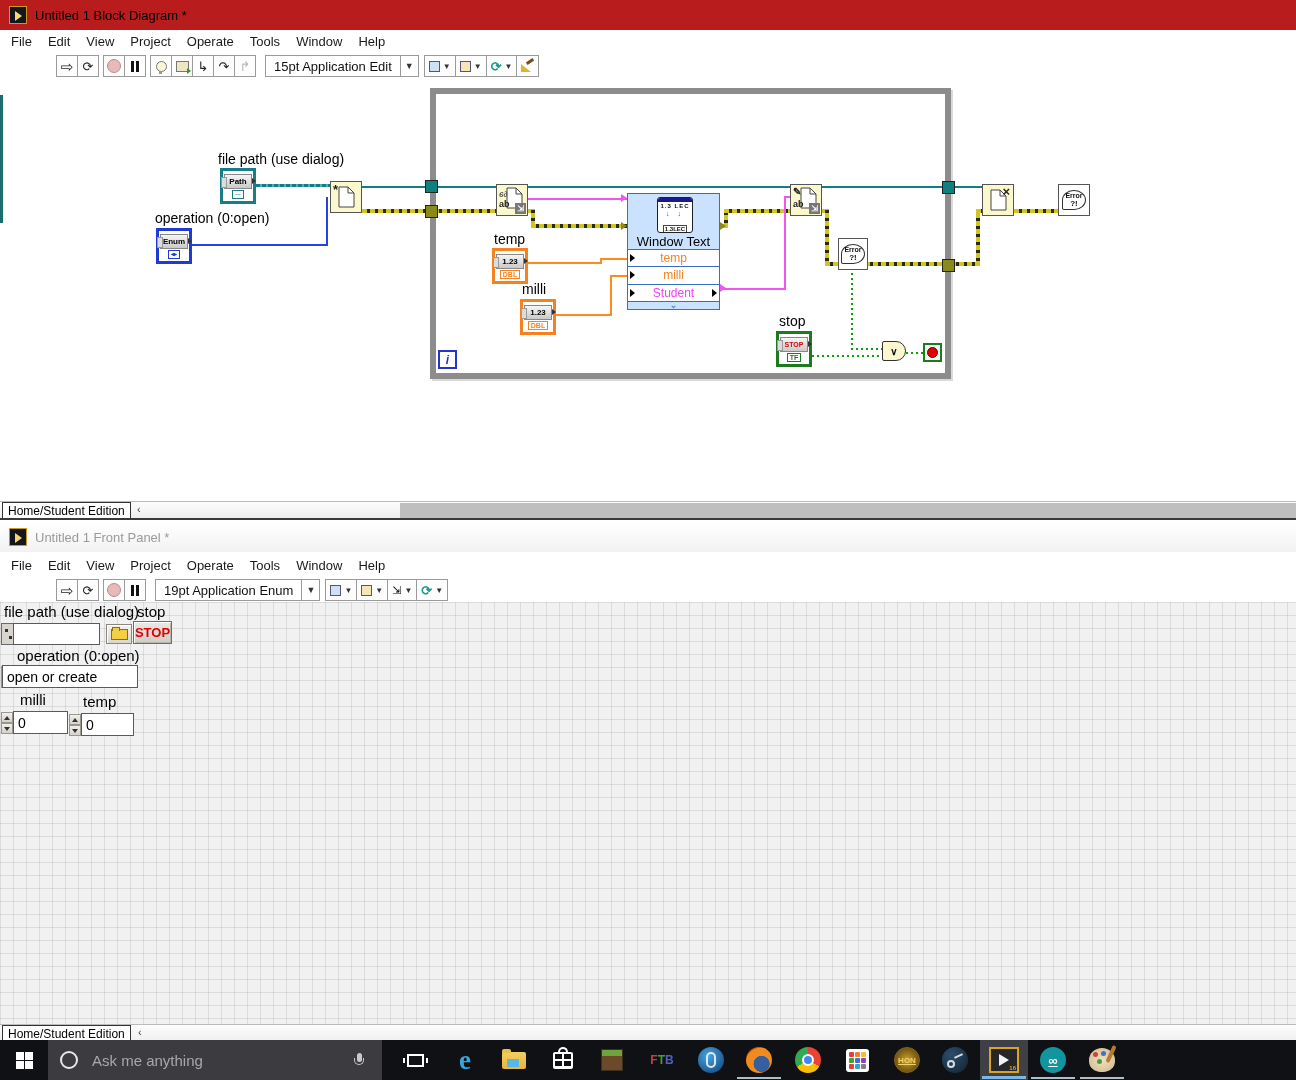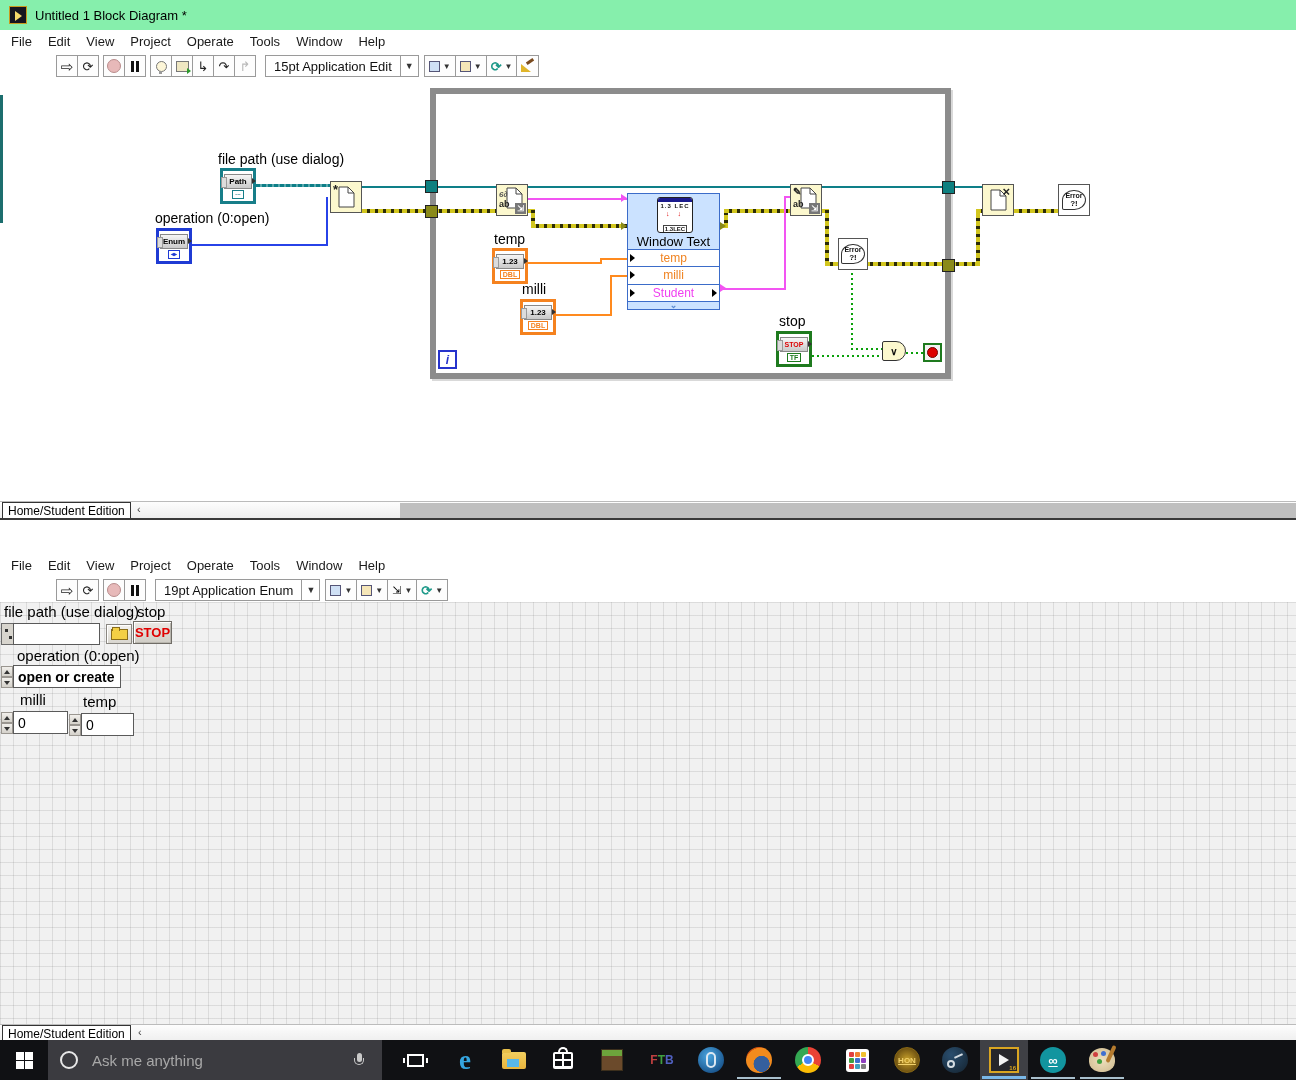--- a/index.html
+++ b/index.html
@@ -1,20 +1,20 @@
 <!DOCTYPE html>
 <html><head>
 <meta charset="utf-8">
 <style>
   html,body{margin:0;padding:0;background:#000;}
   .canvas{position:relative;width:1296px;height:1080px;overflow:hidden;background:#fff;
           font-family:"Liberation Sans",sans-serif;-webkit-font-smoothing:antialiased;}
   .abs{position:absolute;}
   
-  .titlebar{position:absolute;left:0;right:0;height:30px;background:#86efac;display:flex;align-items:center;}
+  .titlebar{position:absolute;left:0;right:0;height:30px;background:#b91c1c;display:flex;align-items:center;}
   .lv-appicon{width:18px;height:18px;margin-left:9px;background:#16161f;border:1px solid #c79a1e;
       box-sizing:border-box;position:relative;flex:0 0 auto;}
   .lv-appicon::before{content:"";position:absolute;left:5px;top:4px;border-left:7px solid #f5d96a;
       border-top:5px solid transparent;border-bottom:5px solid transparent;}
   .title-text{margin-left:8px;font-size:13px;color:#000;}
   .title-text.inactive{color:#9a9a9a;}
   .menubar{position:absolute;left:0;right:0;height:22px;background:#fff;display:flex;align-items:center;
       gap:16px;padding-left:11px;font-size:13px;color:#1a1a1a;border-bottom:1px solid #e6e6e6;}
   .menu-item{cursor:default;}
   .toolbar{position:absolute;left:0;right:0;height:28px;background:#fff;display:flex;align-items:center;
@@ -443,20 +443,24 @@
     </div>
 
     <div class="statusbar" style="top:501px;border-top:1px solid #bbb;">
       <span class="ed-tab">Home/Student Edition</span>
       <span class="ed-back" style="left:137px;">‹</span>
       <span class="abs" style="left:400px;top:1px;width:896px;height:15px;background:#bfbfbf;"></span>
     </div>
   </div>
 
   <div class="abs" style="left:0;top:518px;width:1296px;height:522px;background:#fff;border-top:2px solid #3a3a3a;box-sizing:border-box;">
+    <div class="titlebar" style="top:2px;background:linear-gradient(#ffffff,#f2f2f2);">
+      <span class="lv-appicon"></span>
+      <span class="title-text inactive">Untitled 1 Front Panel *</span>
+    </div>
     <div class="menubar" style="top:34px;">
       <span class="menu-item">File</span>
       <span class="menu-item">Edit</span>
       <span class="menu-item">View</span>
       <span class="menu-item">Project</span>
       <span class="menu-item">Operate</span>
       <span class="menu-item">Tools</span>
       <span class="menu-item">Window</span>
       <span class="menu-item">Help</span>
     </div>
@@ -506,21 +510,21 @@
           <span class="folder"></span>
         </span>
 
       <div class="stopbtn" style="left:133px;top:19px;width:39px;height:23px;">STOP</div>
 
       <span class="fplabel" style="left:17px;top:45px;">operation (0:open)</span>
       <div class="spinner" style="left:1px;top:64px;">
           <i class="up"></i>
           <i class="dn"></i>
         </div>
-      <div class="fld-white" style="left:13px;top:63px;width:108px;height:23px;font-weight:bold;">open or create</div>
+      <div class="fld-white" style="left:2px;top:63px;width:136px;height:23px;">open or create</div>
 
       <span class="fplabel" style="left:20px;top:89px;">milli</span>
       <span class="fplabel" style="left:83px;top:91px;">temp</span>
       <div class="spinner" style="left:1px;top:110px;">
           <i class="up"></i>
           <i class="dn"></i>
         </div>
       <div class="fld-white" style="left:13px;top:109px;width:55px;height:23px;">0</div>
       <div class="spinner" style="left:69px;top:112px;">
           <i class="up"></i>

